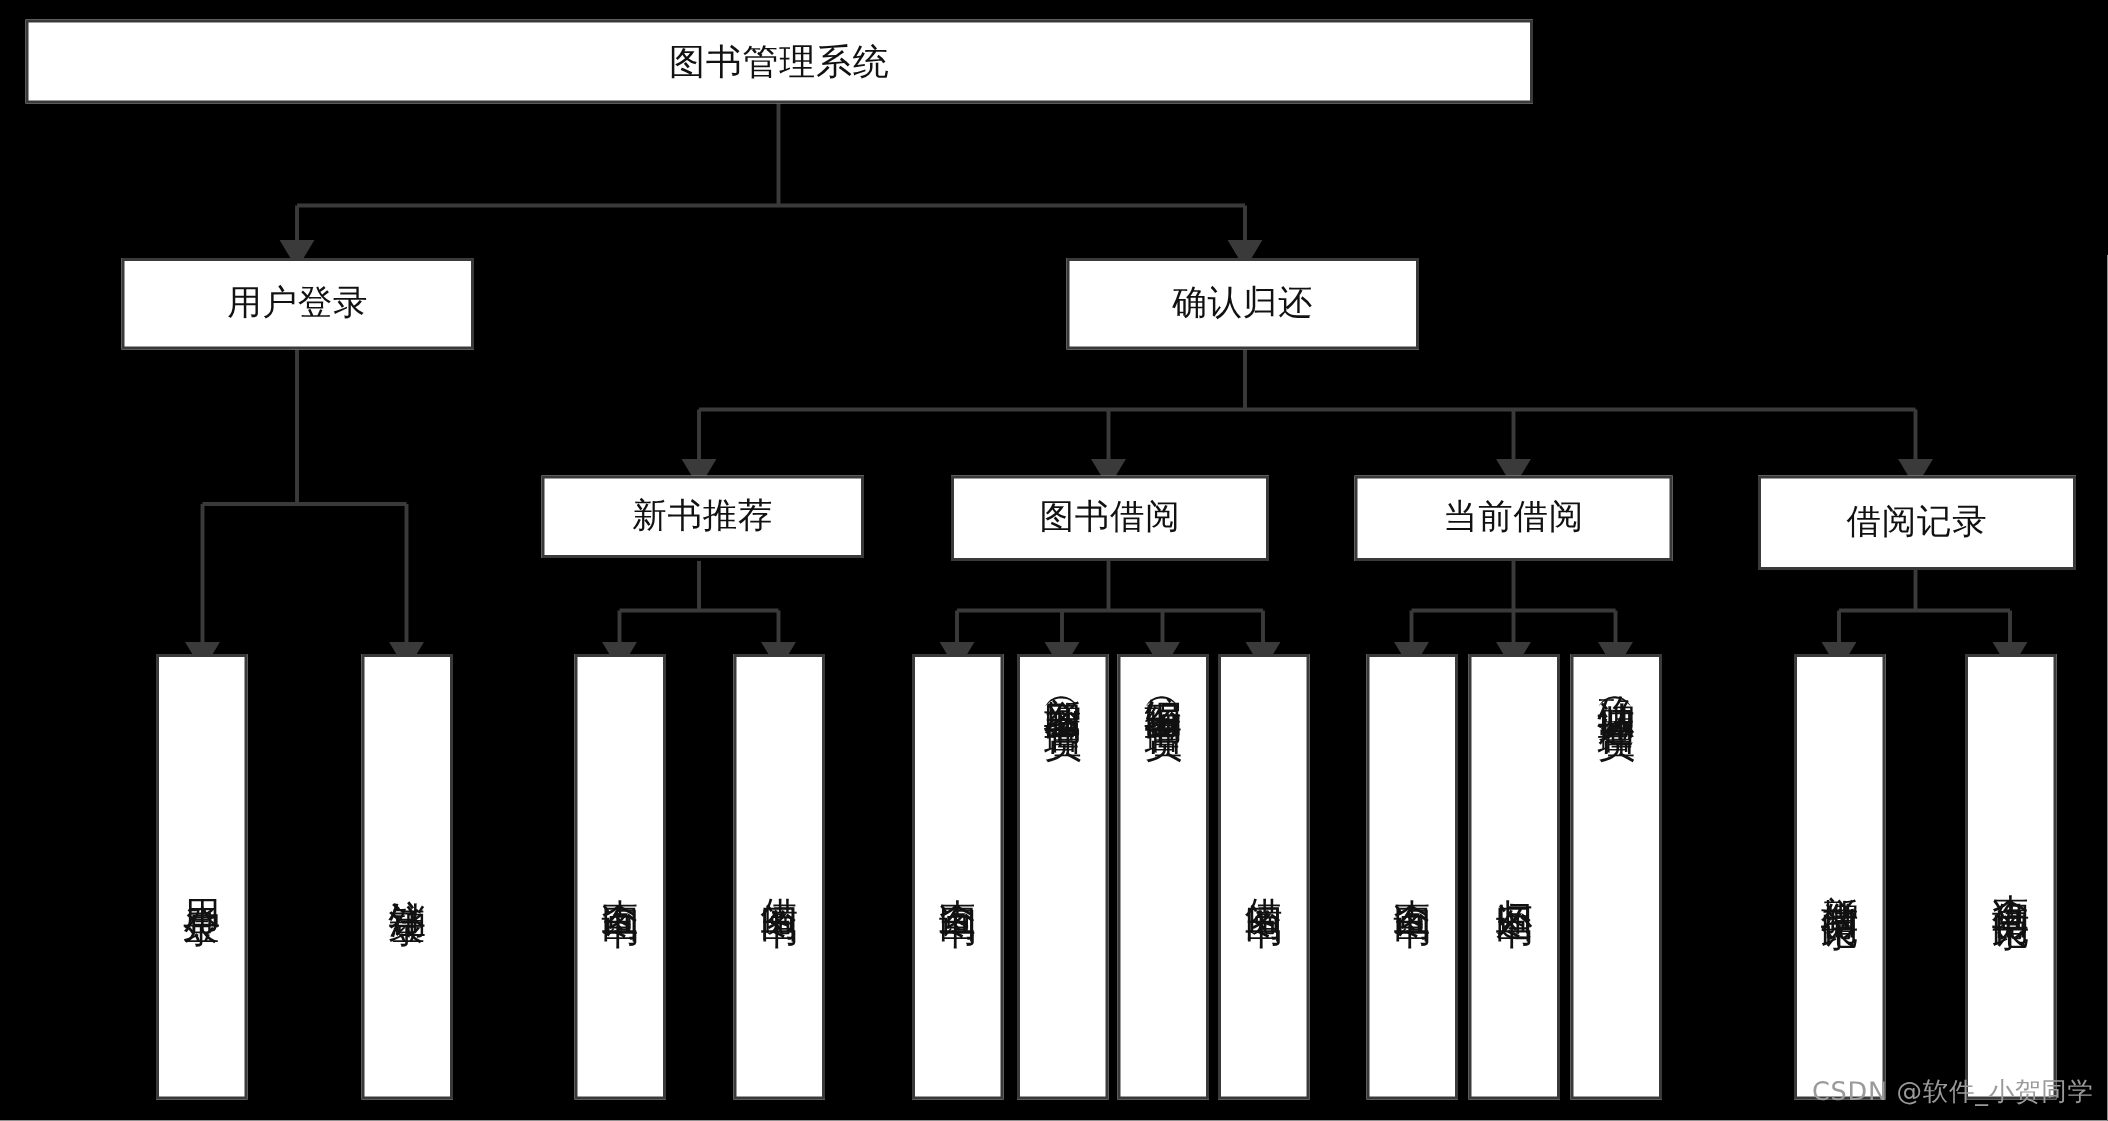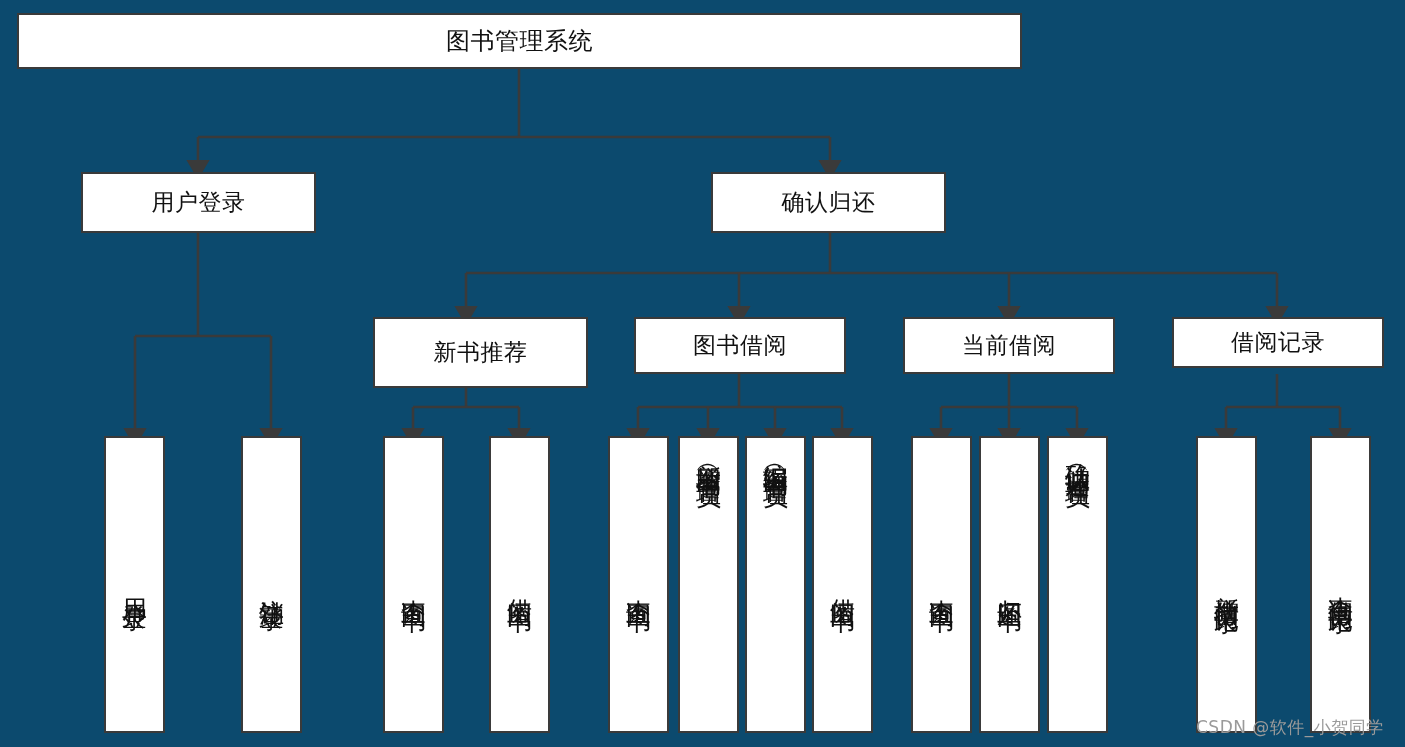--- a/index.html
+++ b/index.html
@@ -4,21 +4,21 @@
 <style>
   html,body{margin:0;padding:0;background:#ffffff;}
   body{
     font-family:"DejaVu Sans","Liberation Sans",sans-serif;
     color:#1a1a1a;
   }
   #canvas{
     position:relative;
     width:1405px;
     height:747px;
-    background:#0c4a6e;
+    background:#000000;
     overflow:hidden;
   }
   svg.edges{
     position:absolute;
     left:0;top:0;
     width:1405px;height:747px;
     pointer-events:none;
   }
   .node{
     position:absolute;
@@ -55,20 +55,21 @@
     align-items:center;
   }
   #root-node .lbl{font-size:24px;}
   .watermark{
     position:absolute;
     font-size:17px;
     color:#9a9a9a;
     letter-spacing:0.5px;
     white-space:nowrap;
     user-select:none;
+    margin-left:12px;
   }
 </style>
 </head>
 <body>
 
 <div id="canvas">
 
   <svg class="edges" viewBox="0 0 1405 747">
     <defs>
       <marker id="arrow" markerWidth="9" markerHeight="9" refX="1.2" refY="4.5" orient="auto" markerUnits="strokeWidth">
@@ -124,33 +125,33 @@
   </div>
 
   <div class="node horiz" style="left:81px; top:172px; width:235px; height:61px;">
     <span class="lbl">用户登录</span>
   </div>
 
   <div class="node horiz" style="left:711px; top:172px; width:235px; height:61px;">
     <span class="lbl">确认归还</span>
   </div>
 
-  <div class="node horiz" style="left:361px; top:317px; width:215px; height:71px;margin-left:12px;">
+  <div class="node horiz" style="left:361px; top:317px; width:215px; height:55px;">
     <span class="lbl">新书推荐</span>
   </div>
 
   <div class="node horiz" style="left:903px; top:317px; width:212px; height:57px;">
     <span class="lbl">当前借阅</span>
   </div>
 
   <div class="node horiz" style="left:634px; top:317px; width:212px; height:57px;">
     <span class="lbl">图书借阅</span>
   </div>
 
-  <div class="node horiz" style="left:1172px; top:317px; width:212px; height:51px;">
+  <div class="node horiz" style="left:1172px; top:317px; width:212px; height:63px;">
     <span class="lbl">借阅记录</span>
   </div>
 
   <div class="node vert mid" style="left:104px; top:436px; width:61px; height:297px;">
     <span class="lbl">用户登录</span>
   </div>
 
   <div class="node vert mid" style="left:241px; top:436px; width:61px; height:297px;">
     <span class="lbl">注销登录</span>
   </div>

